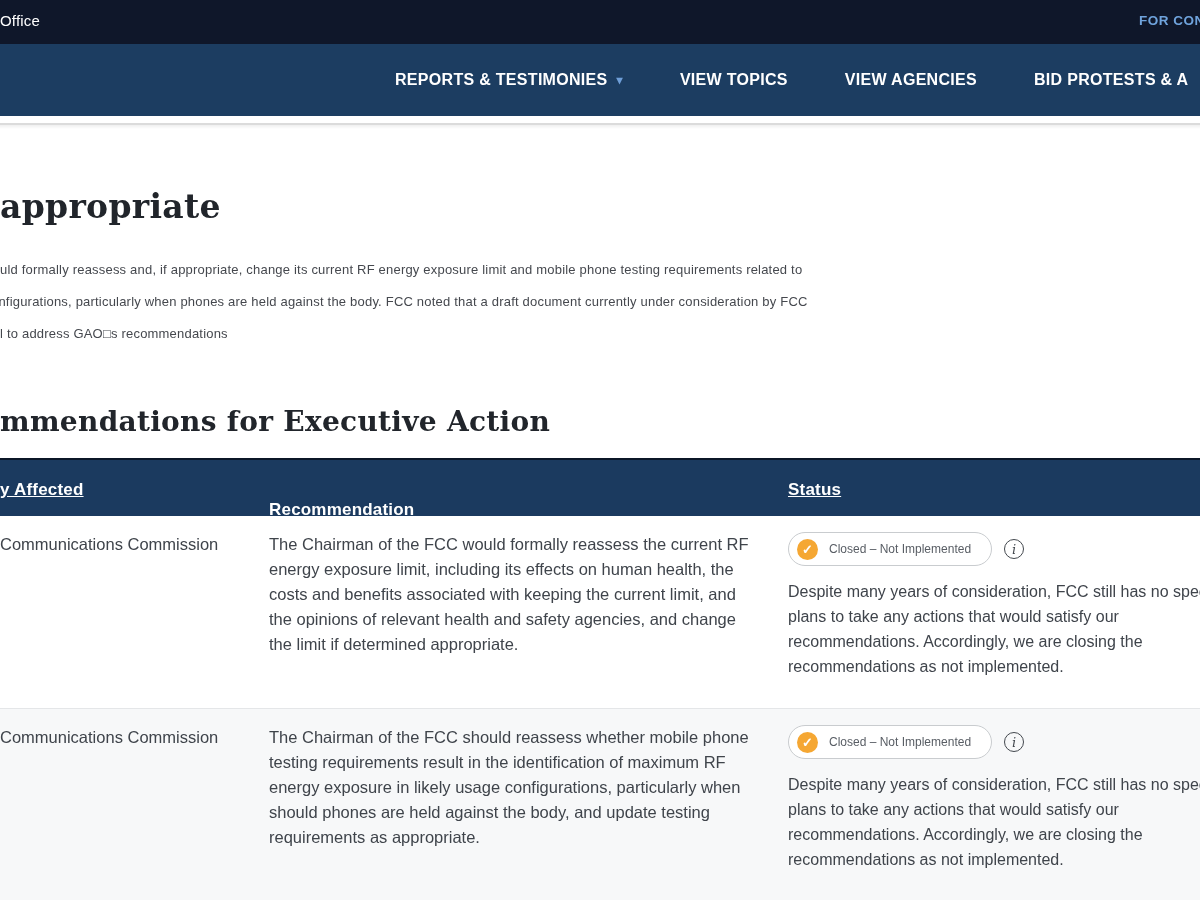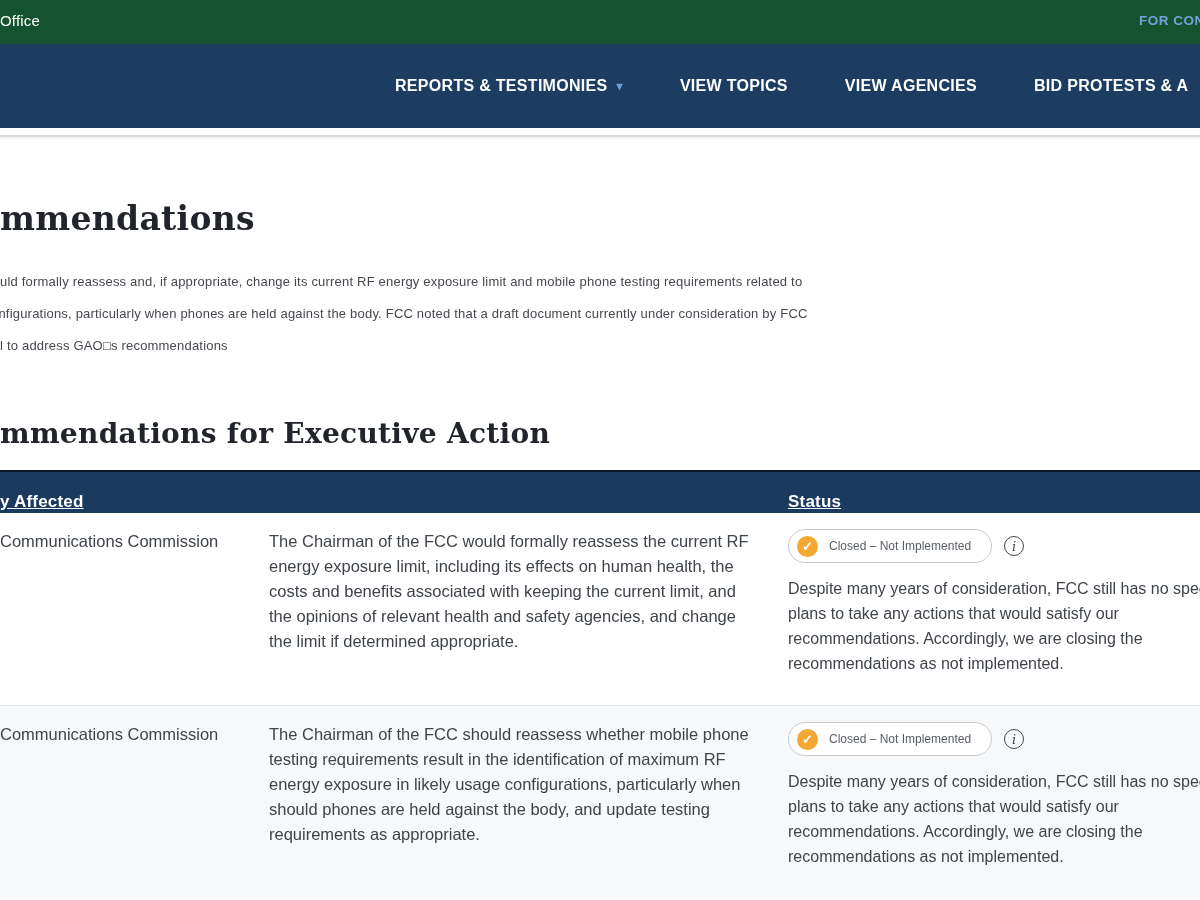--- a/index.html
+++ b/index.html
@@ -4,34 +4,34 @@
 <style>
   * { margin:0; padding:0; box-sizing:border-box; }
   html,body { background:#ffffff; }
   .viewport {
     position:relative; width:1200px; height:900px; overflow:hidden;
     background:#ffffff; font-family:"Liberation Sans", sans-serif;
   }
 
   
   .topbar {
-    position:relative; height:44px; background:#14532d;
+    position:relative; height:44px; background:#0f172a;
   }
   .brand {
     position:absolute; left:0; top:12px; color:#ffffff;
     font-size:15px; letter-spacing:0.2px; white-space:nowrap; text-decoration:none; cursor:pointer;
   }
   .for-link {
     position:absolute; left:1139px; top:13px; color:#6FA3DC;
     font-size:13.5px; font-weight:600; letter-spacing:0.5px;
     white-space:nowrap; text-decoration:none; cursor:pointer;
   }
 
   
-  .navbar { position:relative; height:84px; background:#1C3D61; }
+  .navbar { position:relative; height:72px; background:#1C3D61; }
   .nav-items {
     position:absolute; left:395px; top:0; height:100%;
     display:flex; align-items:center; gap:57px;
   }
   .nav-item {
     color:#ffffff; font-size:16px; font-weight:700; letter-spacing:0.3px;
     white-space:nowrap; text-decoration:none; cursor:pointer; display:inline-flex; align-items:center;
   }
   .caret { color:#6F9FD8; font-size:12px; margin-left:9px; line-height:1; }
 
@@ -53,21 +53,21 @@
   .cut-left { margin-left:-9px; }
   h2 {
     margin-top:57px; font-family:"DejaVu Serif", serif; font-weight:700;
     font-size:28px; line-height:30px; color:#21252B; letter-spacing:0.3px; white-space:nowrap;
   }
 
   
   .rec-table { margin-top:21px; }
   .t-head {
     display:grid; grid-template-columns:269px 519px 1fr;
-    align-items:center; height:43px; background:#1B3A5F; border-top:2px solid #0B1627;
+    align-items:center; height:58px; background:#1B3A5F; border-top:2px solid #0B1627;
   }
   .th {
     color:#ffffff; font-size:17px; font-weight:700; letter-spacing:0.2px; white-space:nowrap;
   }
   a.th { text-decoration:underline; cursor:pointer; }
   .t-row {
     display:grid; grid-template-columns:269px 519px 1fr;
     padding:16px 0 29px; background:#ffffff;
   }
   .t-row.alt { background:#F7F8F9; border-top:1px solid #E4E6E8; }
@@ -113,21 +113,21 @@
       </a>
       <a class="nav-item">VIEW TOPICS</a>
       <a class="nav-item">VIEW AGENCIES</a>
       <a class="nav-item">BID PROTESTS &amp; A</a>
     </div>
   </nav>
   <div class="nav-shadow"></div>
   <div class="nav-shadow-fade"></div>
 
   <main>
-    <h1>mmendations</h1>
+    <h1>appropriate</h1>
 
     <div class="intro">
       <div class="intro-line">uld formally reassess and, if appropriate, change its current RF energy exposure limit and mobile phone testing requirements related to</div>
       <div class="intro-line cut-left">onfigurations, particularly when phones are held against the body. FCC noted that a draft document currently under consideration by FCC</div>
       <div class="intro-line">l to address GAO□s recommendations</div>
     </div>
 
     <h2>mmendations for Executive Action</h2>
 
     <section class="rec-table">

